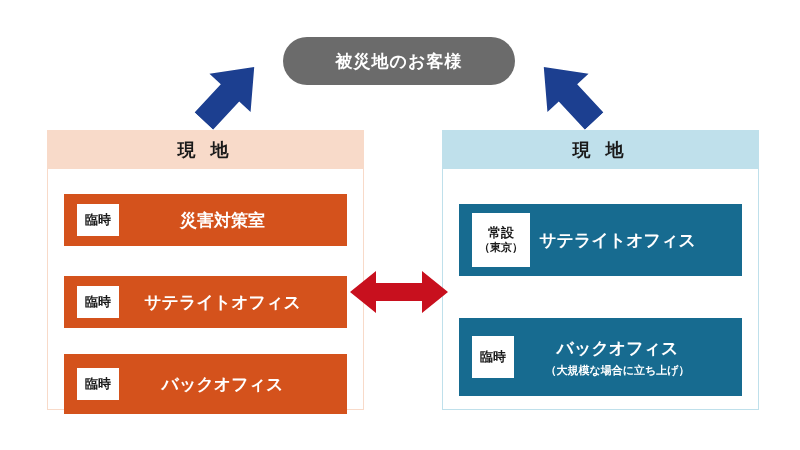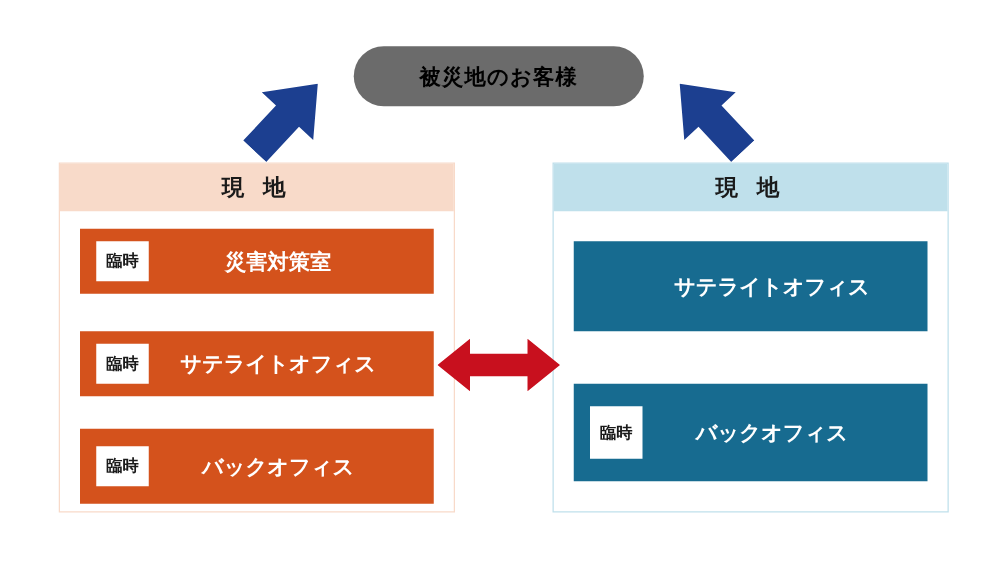--- a/index.html
+++ b/index.html
@@ -4,41 +4,41 @@
 <style>
   * { margin:0; padding:0; box-sizing:border-box; }
   html,body { width:800px; height:450px; background:#ffffff; font-family:"Liberation Sans", sans-serif; }
   .stage { position:relative; width:800px; height:450px; background:#ffffff; overflow:hidden; }
 
   
   .top-pill {
     position:absolute; left:283px; top:37px; width:232px; height:48px;
     background:#6b6b6b; border-radius:24px;
     display:flex; align-items:center; justify-content:center;
-    color:#000000; font-weight:bold; font-size:17px; letter-spacing:1px;
+    color:#ffffff; font-weight:bold; font-size:17px; letter-spacing:1px;
   }
 
   
   .up-arrow { position:absolute; width:74px; height:74px; }
   .up-arrow.left  { left:192px; top:57px; transform:rotate(-47deg); }
   .up-arrow.right { left:532px; top:57px; transform:rotate(-133deg); }
 
   
   .panel { position:absolute; top:130px; width:317px; height:280px; background:#ffffff; }
   .panel.left  { left:47px;  border:1px solid #f8dac9; }
   .panel.right { left:442px; border:1px solid #bfe0eb; }
   .panel-header {
     height:38px; display:flex; align-items:center; justify-content:center;
     font-weight:bold; font-size:18px; color:#1a1a1a; letter-spacing:5px;
   }
   .panel.left  .panel-header { background:#f8dac9; }
   .panel.right .panel-header { background:#bfe0eb; }
 
   
-  .item { position:absolute; left:16px; width:283px; color:#ffffff; }
+  .item { position:absolute; left:16px; width:283px; color:#ffffff;margin-top:11px; }
   .panel.left  .item { background:#d4521c; }
   .panel.right .item { background:#176b90; }
   .item-l1 { top:52px;  height:52px; }
   .item-l2 { top:134px; height:52px; }
   .item-l3 { top:212px; height:60px; }
   .item-r1 { top:62px;  height:72px; }
   .item-r2 { top:176px; height:78px; }
 
   .tag {
     position:absolute; left:13px; top:50%; transform:translateY(-50%);
@@ -105,31 +105,36 @@
       <div class="title-wrap">
         <span class="title">バックオフィス</span>
       </div>
     </div>
   </div>
 
   <div class="panel right">
     <div class="panel-header">現 地</div>
 
     <div class="item item-r1">
+      <div class="tag tag-tall">
+        <span>常設</span>
+        <span class="tag-sub">（東京）</span>
+      </div>
       <div class="title-wrap">
         <span class="title">サテライトオフィス</span>
       </div>
     </div>
 
     <div class="item item-r2">
       <div class="tag tag-mid">
         <span>臨時</span>
       </div>
       <div class="title-wrap">
         <span class="title">バックオフィス</span>
+        <span class="subtitle">（大規模な場合に立ち上げ）</span>
       </div>
     </div>
   </div>
 
   <svg class="red-arrow" viewBox="0 0 98 42">
     <polygon points="0,21 26,0 26,12 72,12 72,0 98,21 72,42 72,30 26,30 26,42" fill="#c8101e"></polygon>
   </svg>
 
 </div>
 

